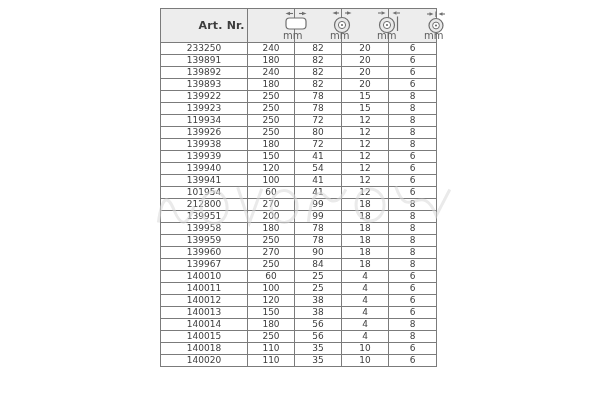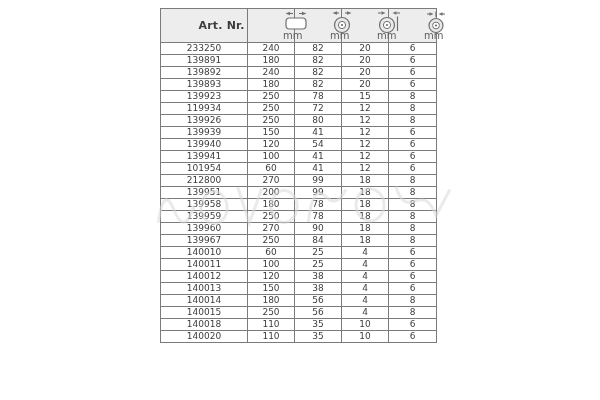--- a/index.html
+++ b/index.html
@@ -154,37 +154,51 @@
           <td>6</td>
         </tr>
         <tr>
           <td>139893</td>
           <td>180</td>
           <td>82</td>
           <td>20</td>
           <td>6</td>
         </tr>
         <tr>
-          <td>139923</td>
+          <td>139922</td>
           <td>250</td>
           <td>78</td>
           <td>15</td>
           <td>8</td>
         </tr>
         <tr>
+          <td>139923</td>
+          <td>250</td>
+          <td>78</td>
+          <td>15</td>
+          <td>8</td>
+        </tr>
+        <tr>
           <td>119934</td>
           <td>250</td>
           <td>72</td>
           <td>12</td>
           <td>8</td>
         </tr>
         <tr>
           <td>139926</td>
           <td>250</td>
           <td>80</td>
+          <td>12</td>
+          <td>8</td>
+        </tr>
+        <tr>
+          <td>139938</td>
+          <td>180</td>
+          <td>72</td>
           <td>12</td>
           <td>8</td>
         </tr>
         <tr>
           <td>139939</td>
           <td>150</td>
           <td>41</td>
           <td>12</td>
           <td>6</td>
         </tr>

